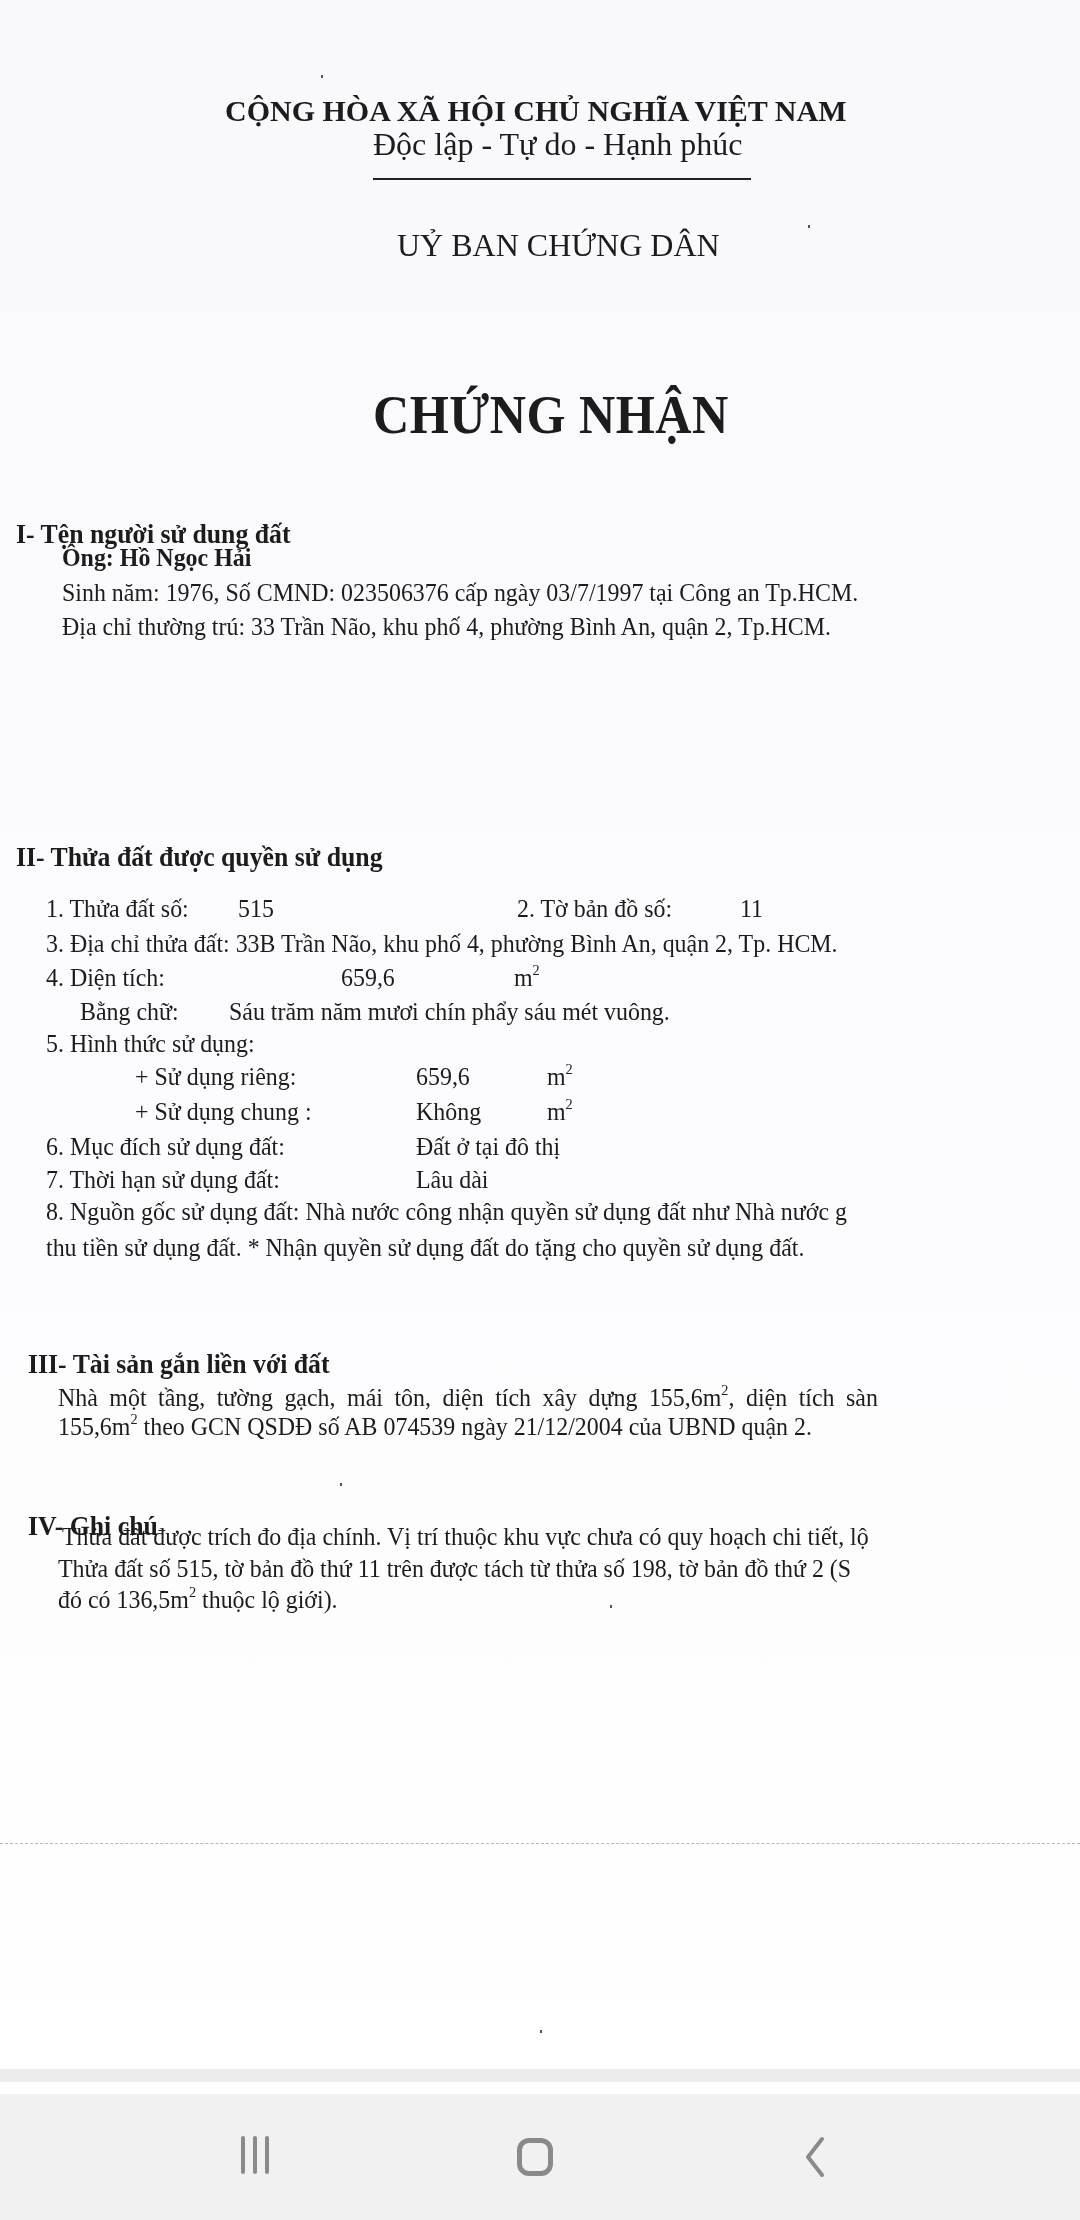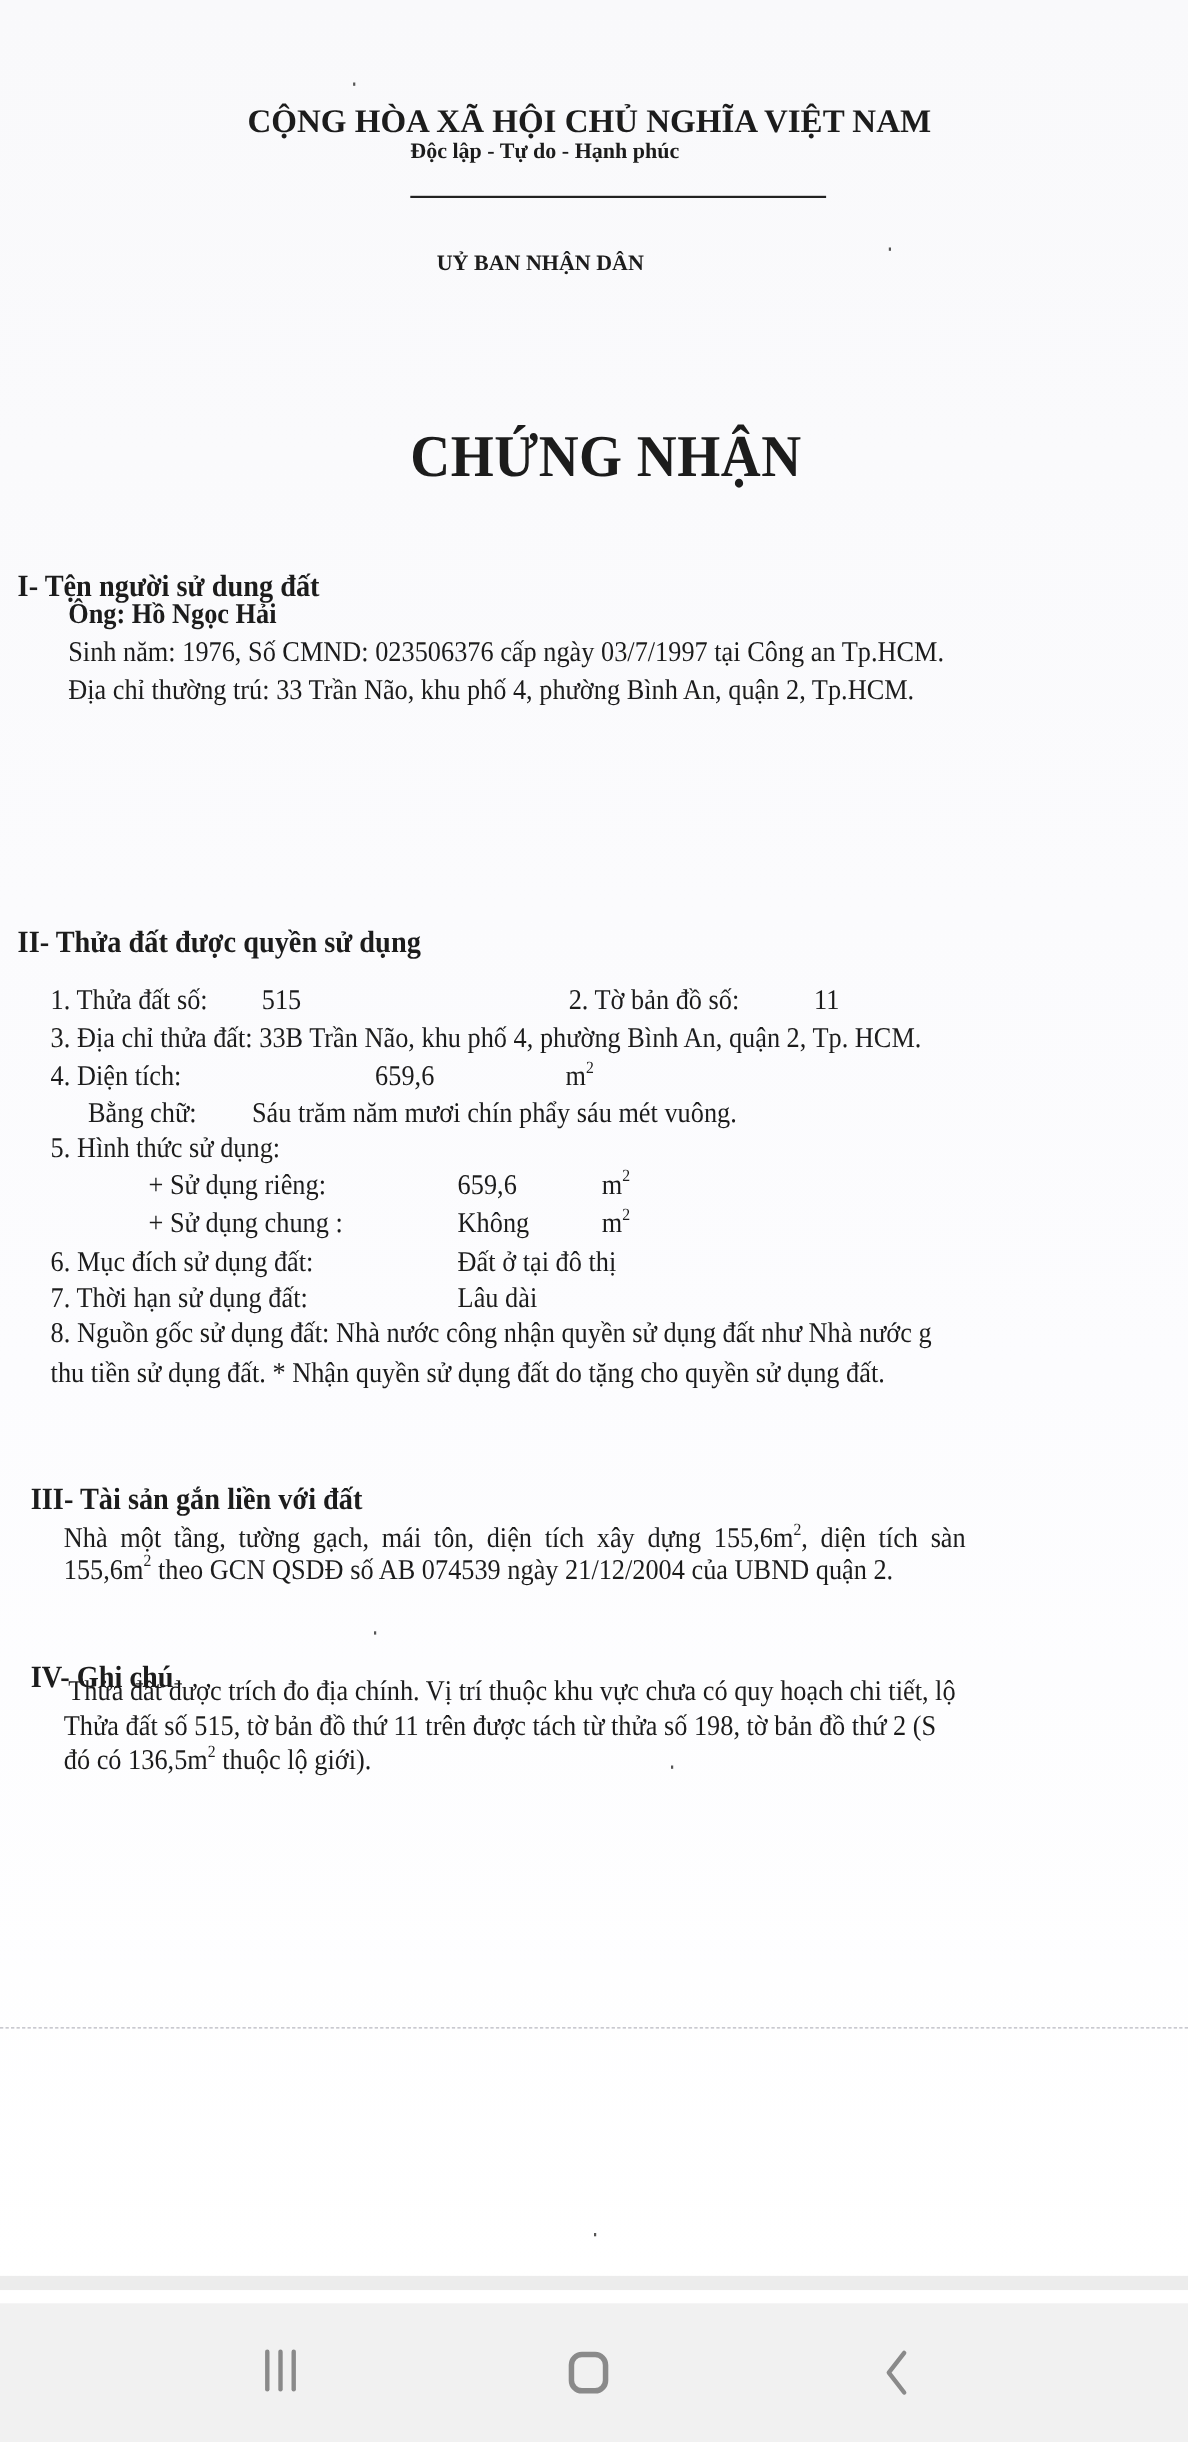--- a/index.html
+++ b/index.html
@@ -6,21 +6,21 @@
   body {
     width:1080px; height:2220px; overflow:hidden; position:relative;
     background:#fbfbfd;
     font-family:"Liberation Serif", "DejaVu Serif", serif;
     color:#1c1c1c;
   }
   .page { position:absolute; left:0; top:0; width:1080px; height:2069px; overflow:hidden;
     background: linear-gradient(180deg,#f9f9fb 0%, #fcfcfe 60%, #ffffff 100%); }
   .t { position:absolute; white-space:nowrap; line-height:1; }
   .hdr { font-weight:bold; font-size:30px; }
-  .hdr2 { font-weight:bold; font-size:20px; }
+  .hdr2 { font-weight:normal; font-size:32px; }
   .title { font-weight:bold; font-size:54px; letter-spacing:0.5px; transform:scaleX(0.93); transform-origin:left; }
   .sec { font-weight:bold; font-size:28px; transform:scaleX(0.92); transform-origin:left; }
   .body { font-size:26px; transform:scaleX(0.92); transform-origin:left; }
   sup { font-size:0.6em; line-height:0; position:relative; top:-0.1em; }
   .rule { position:absolute; height:2px; background:#222; }
   .dash { position:absolute; left:0; width:1080px; top:1843px; height:0;
     border-top:1.5px dashed #9a9aa6; opacity:0.7; }
   .speck { position:absolute; width:2px; height:3px; background:#555; }
   .band { position:absolute; left:0; width:1080px; top:2069px; height:13px; background:#ececec; }
   .white { position:absolute; left:0; width:1080px; top:2082px; height:12px; background:#ffffff; }
@@ -31,21 +31,21 @@
 </style>
 </head>
 <body>
 
 <div class="page">
 
   <div class="t hdr" style="left:225px; top:96px;">CỘNG HÒA XÃ HỘI CHỦ NGHĨA VIỆT NAM</div>
   <div class="t hdr2" style="left:373px; top:128px;">Độc lập - Tự do - Hạnh phúc</div>
   <div class="rule" style="left:373px; top:178px; width:378px;"></div>
 
-  <div class="t hdr2" style="left:397px; top:229px;">UỶ BAN NHẬN DÂN</div>
+  <div class="t hdr2" style="left:397px; top:229px;">UỶ BAN CHỨNG DÂN</div>
 
   <div class="t title" style="left:373px; top:388px;">CHỨNG NHẬN</div>
 
   <div class="t sec" style="left:16px; top:520px;">I- Tện người sử dung đất</div>
   <div class="t sec" style="left:62px; top:545px; font-size:26px;">Ông: Hồ Ngọc Hải</div>
   <div class="t body" style="left:62px; top:580px;">Sinh năm: 1976, Số CMND: 023506376 cấp ngày 03/7/1997 tại Công an Tp.HCM.</div>
   <div class="t body" style="left:62px; top:614px;">Địa chỉ thường trú: 33 Trần Não, khu phố 4, phường Bình An, quận 2, Tp.HCM.</div>
 
   <div class="t sec" style="left:16px; top:843px;">II- Thửa đất được quyền sử dụng</div>
 

